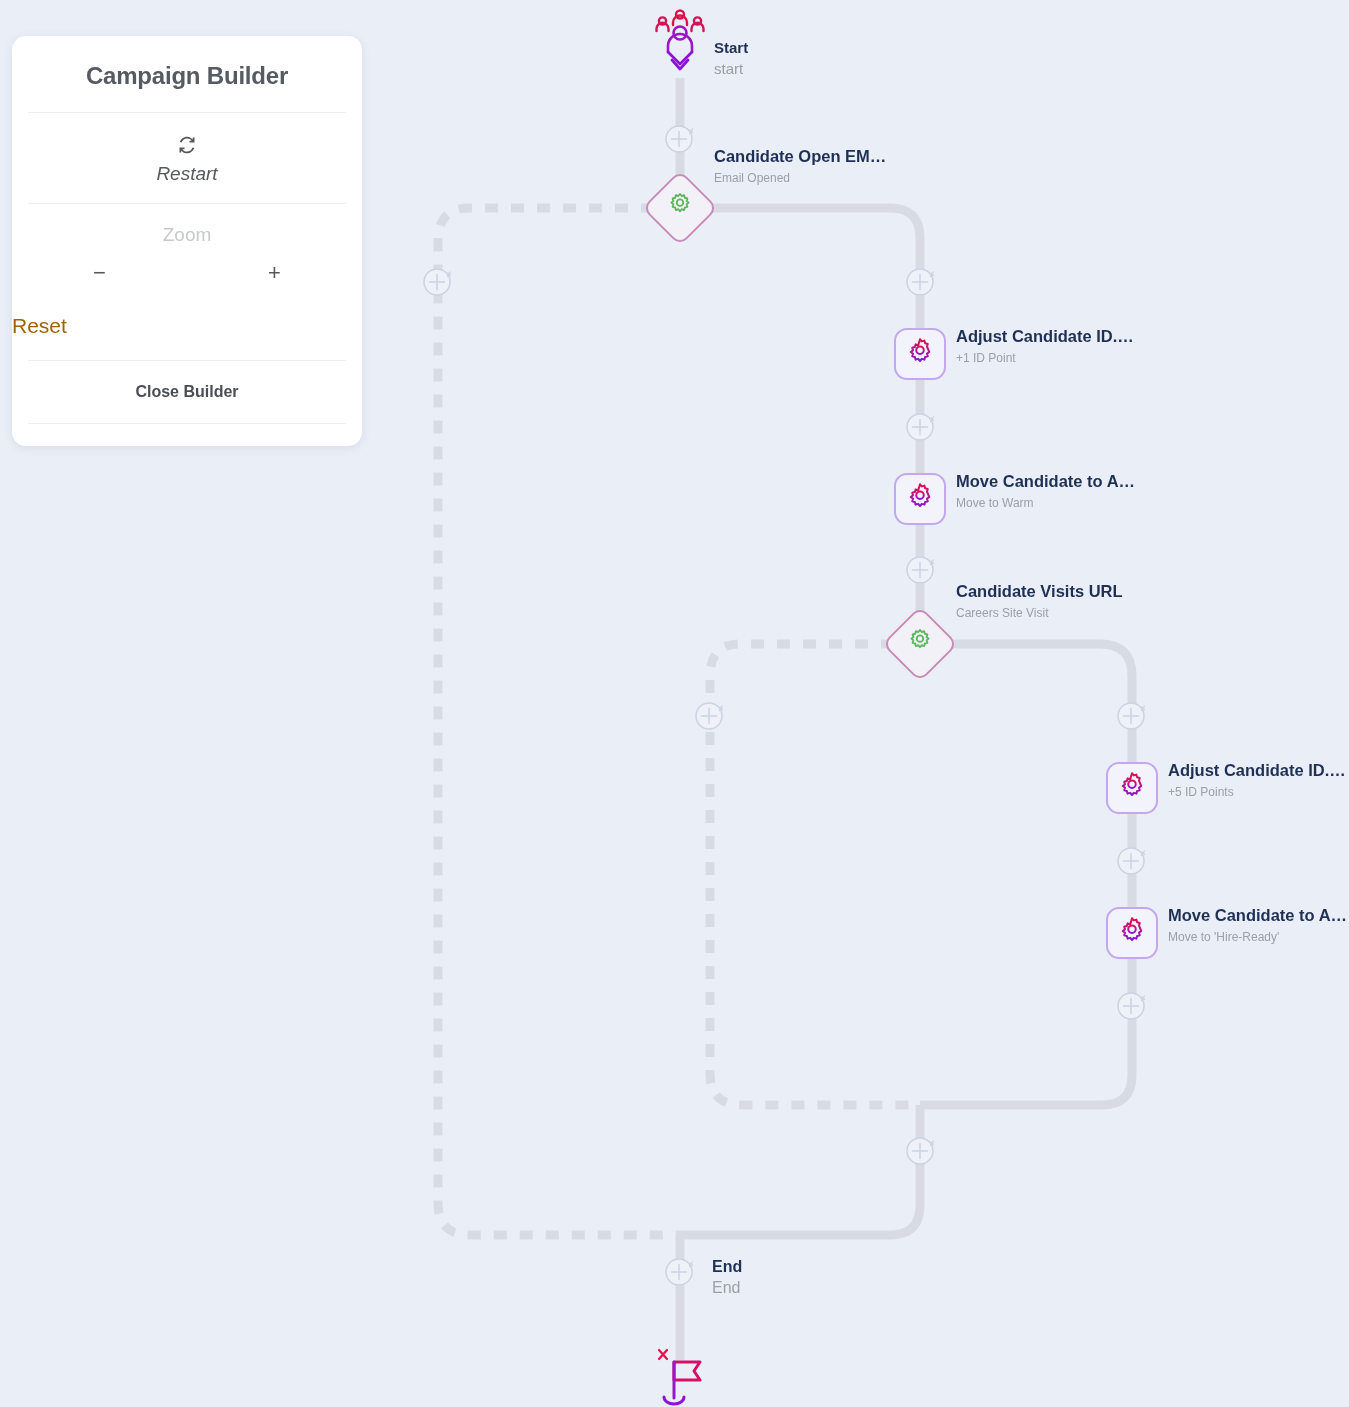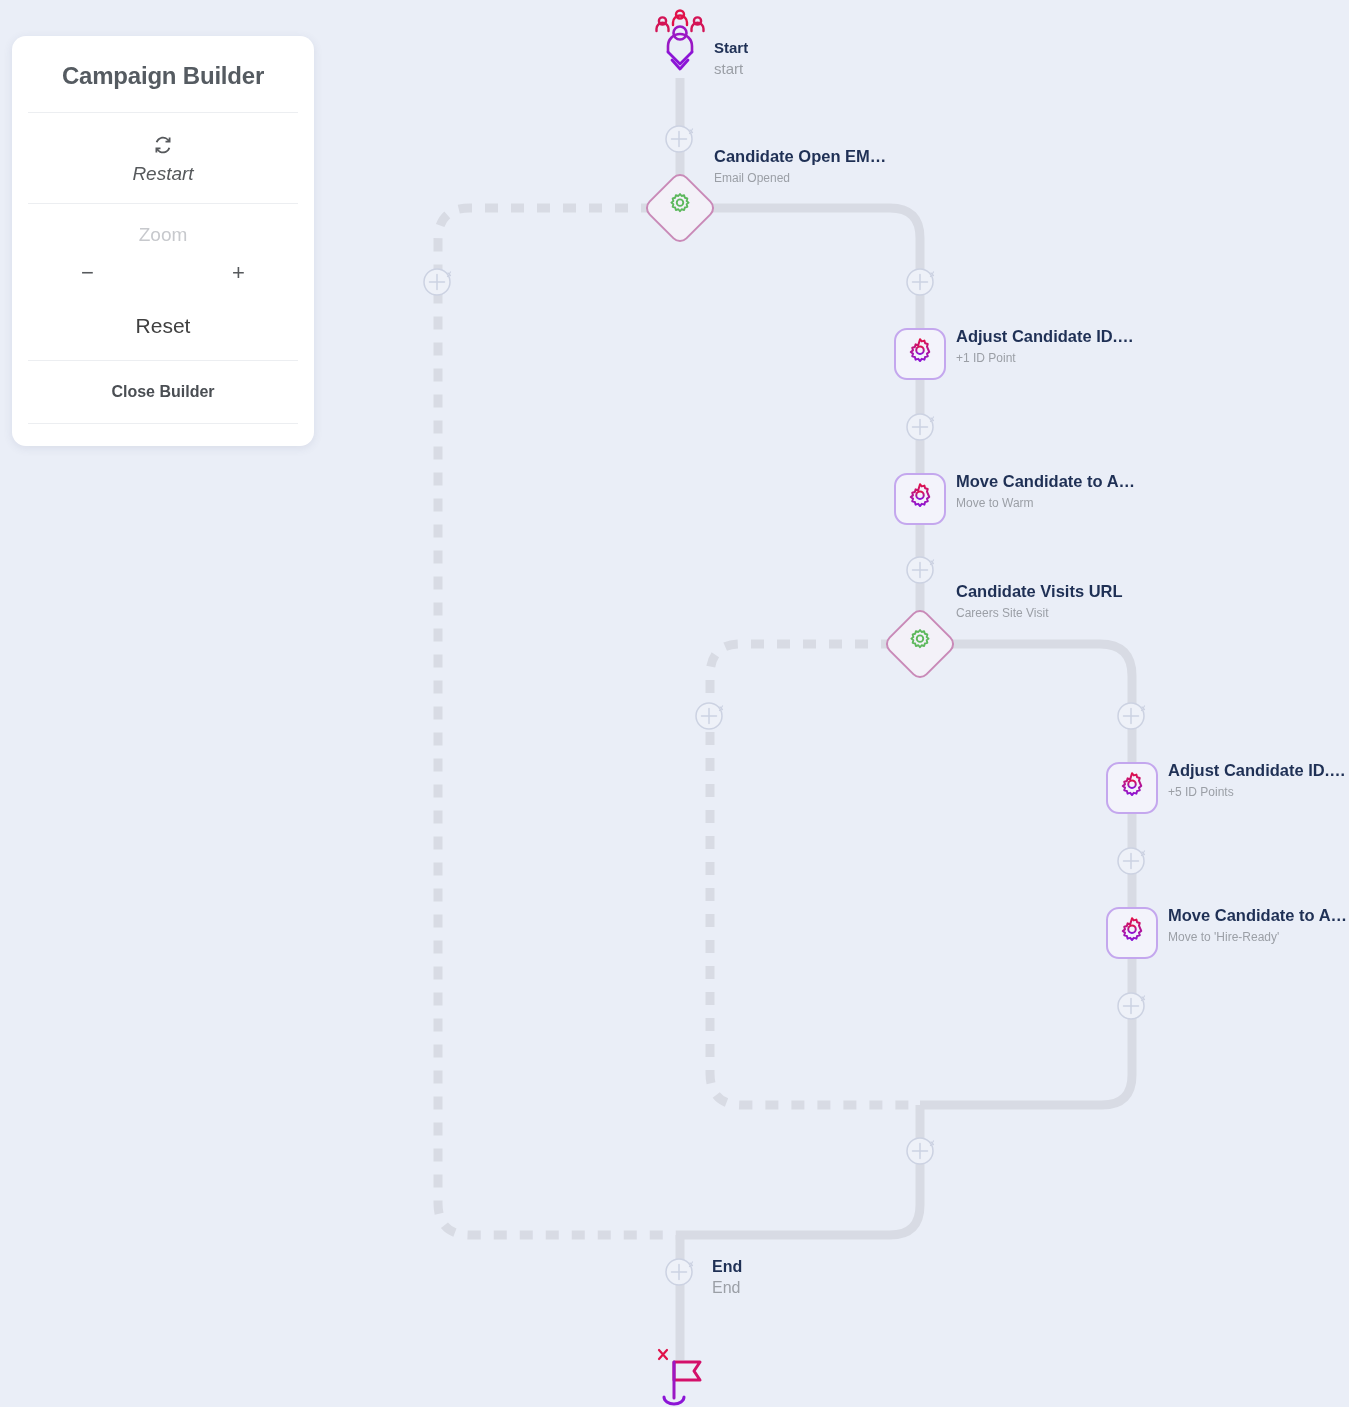--- a/index.html
+++ b/index.html
@@ -27,21 +27,21 @@
     width: 1349px;
     height: 1407px;
     pointer-events: none;
   }
 
   
   .builder-panel {
     position: absolute;
     left: 12px;
     top: 36px;
-    width: 302px;
+    width: 350px;
     background: #ffffff;
     border-radius: 14px;
     box-shadow: 0 2px 10px rgba(60,70,110,0.10);
     overflow: hidden;
     z-index: 40;
   }
   .panel-title {
     text-align: center;
     font-size: 24px;
     font-weight: bold;
@@ -91,23 +91,23 @@
   }
   .zoom-btn {
     flex: 1;
     text-align: center;
     font-size: 22px;
     color: #56595c;
     cursor: pointer;
     line-height: 26px;
   }
   .reset-row {
-    text-align: center;
+    text-align: left;
     font-size: 21px;
-    color: #404040;
+    color: #a16207;
     padding: 22px 0 6px 0;
     cursor: pointer;
   }
   .close-row {
     text-align: center;
     font-size: 16px;
     font-weight: bold;
     color: #4a4e53;
     padding: 22px 0 22px 0;
     cursor: pointer;

